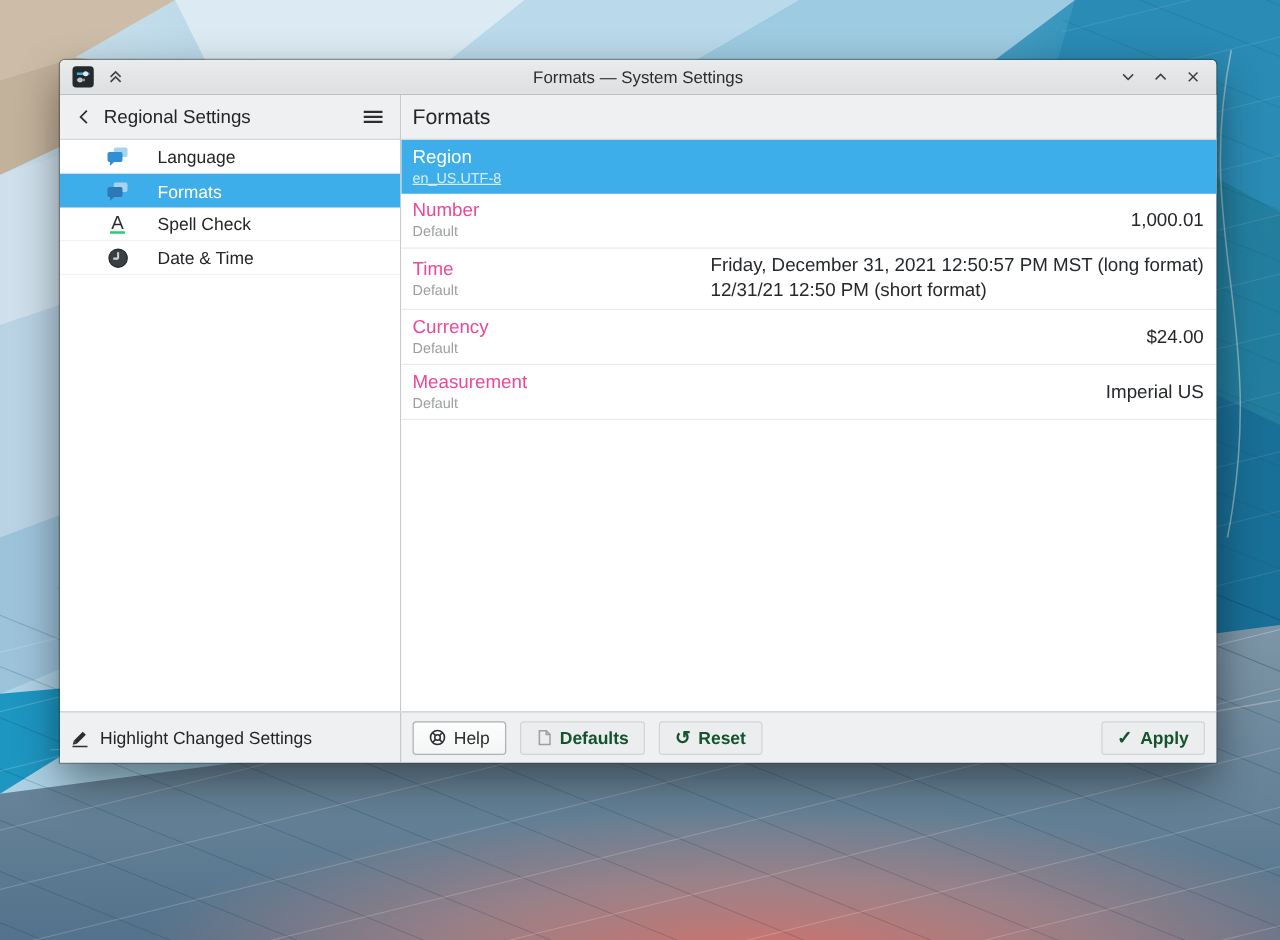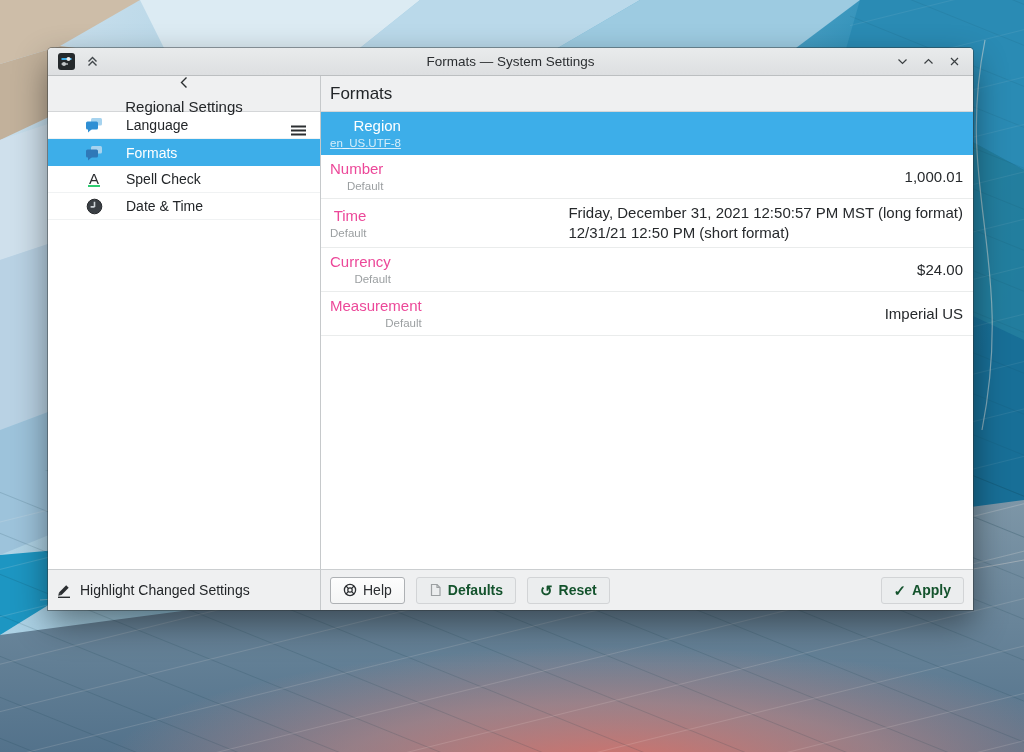--- a/index.html
+++ b/index.html
@@ -31,41 +31,41 @@
   .tb-btn{width:18px;height:18px;display:flex;align-items:center;justify-content:center;}
   .tb-right{margin-left:auto;display:flex;gap:8px;z-index:1;}
   
   .win-body{flex:1;display:flex;min-height:0;}
   .sidebar{width:272px;flex:0 0 272px;display:flex;flex-direction:column;
     border-right:1px solid #c6c9cb;background:#fff;}
   .chrome-strip{
     height:35px;flex:0 0 35px;background:#eff0f1;border-bottom:1px solid #d4d6d8;
     display:flex;align-items:center;
   }
-  .sidebar-header{padding:0 13px;gap:9px;flex-direction:column;}
+  .sidebar-header{padding:0 13px;gap:9px;}
   .sidebar-header .hdr-title{font-size:15px;}
   .hamburger{margin-left:auto;display:flex;align-items:center;}
   .sidebar-list{flex:1;overflow:hidden;}
   .side-item{
     height:26px;display:flex;align-items:center;gap:23px;
     padding-left:37px;border-bottom:1px solid #f0f2f3;
     font-size:14px;cursor:default;
   }
   .side-item.selected{background:#3daee9;color:#fff;border-bottom:none;height:27px;}
   .side-icon{width:18px;height:18px;flex:0 0 18px;display:flex;align-items:center;justify-content:center;}
   .spell-a{font-size:15px;font-weight:500;line-height:13px;color:#2b2e31;
     border-bottom:2px solid #2ecc71;padding:0 1px;}
   .main{flex:1;display:flex;flex-direction:column;min-width:0;background:#fff;}
   .main-header{padding:0 9px;font-size:17px;}
   .rows{flex:1;overflow:hidden;}
   .row{
     min-height:43px;box-sizing:border-box;border-bottom:1px solid #eaecec;
     display:flex;align-items:center;padding:4px 10px 4px 9px;
   }
-  .row-left{display:flex;flex-direction:column;justify-content:center;min-width:0;text-align:right;}
+  .row-left{display:flex;flex-direction:column;justify-content:center;min-width:0;}
   .row-label{font-size:15px;line-height:19px;color:#ec4899;}
   .row-sub{font-size:11.5px;line-height:15px;color:#9b9fa1;margin-top:1px;}
   .row-value{margin-left:auto;font-size:15px;color:#26292c;text-align:right;white-space:nowrap;}
   .row-value.multiline{text-align:left;}
   .row.selected{background:#3daee9;border-bottom:none;}
   .row.selected .row-label{color:#ffffff;}
   .row.selected .row-sub{color:rgba(255,255,255,.78);text-decoration:underline;}
   
   .footer{height:40px;flex:0 0 40px;border-top:1px solid #cbced0;background:#eff0f1;display:flex;}
   .footer-left{width:272px;flex:0 0 272px;border-right:1px solid #c6c9cb;

